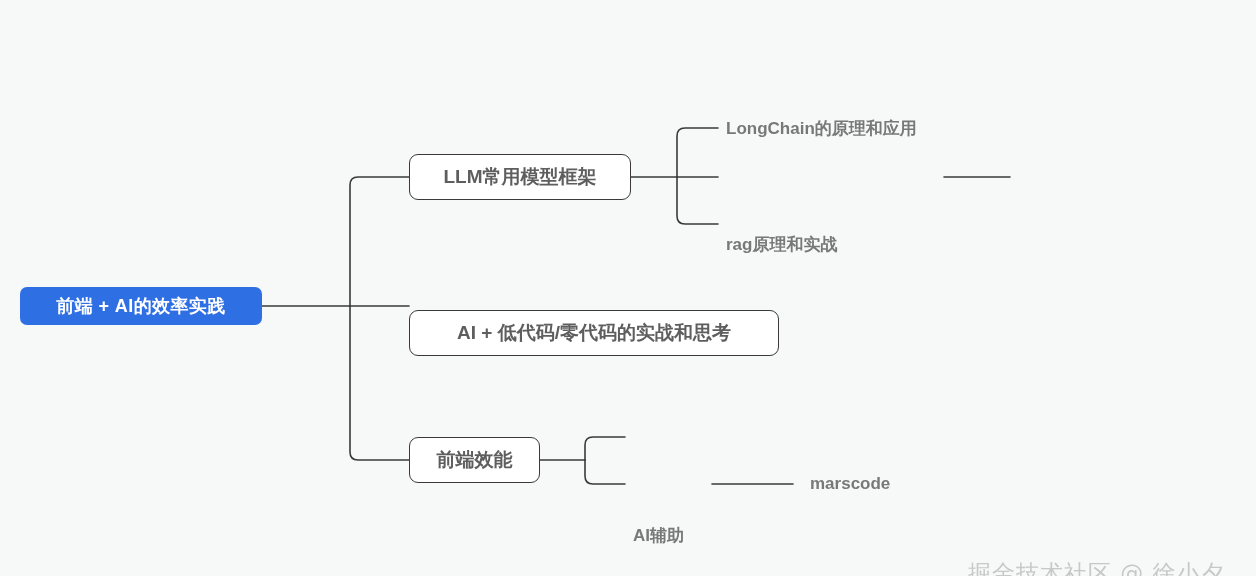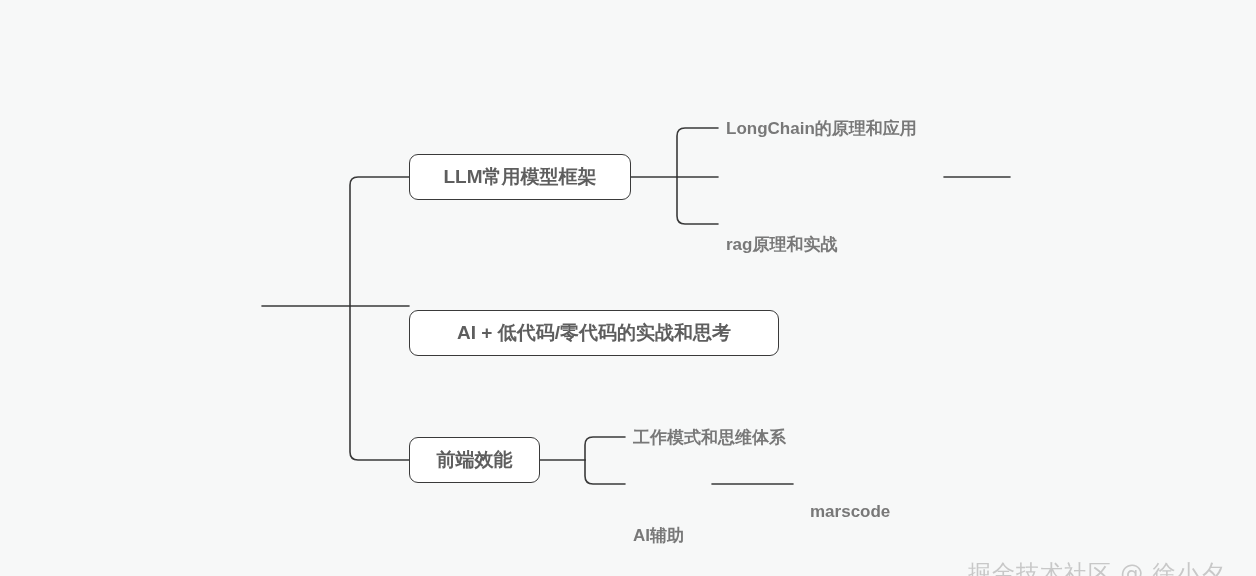--- a/index.html
+++ b/index.html
@@ -95,20 +95,23 @@
       <path d="M944,177 H1010"></path>
 
       <path d="M540,460 H585"></path>
       <path d="M585,460 V445 Q585,437 593,437 H625"></path>
       <path d="M585,460 V476 Q585,484 593,484 H625"></path>
 
       <path d="M712,484 H793"></path>
     </g>
   </svg>
 
+  <div class="node node-root" style="left:20px; top:287px; width:242px; height:38px;">
+    <span>前端 + AI的效率实践</span>
+  </div>
 
   <div class="node node-box" style="left:409px; top:154px; width:222px; height:46px;">
     <span>LLM常用模型框架</span>
   </div>
 
   <div class="node node-box" style="left:409px; top:310px; width:370px; height:46px;">
     <span>AI + 低代码/零代码的实战和思考</span>
   </div>
 
   <div class="node node-box" style="left:409px; top:437px; width:131px; height:46px;">
@@ -118,27 +121,24 @@
   <div class="node node-text" style="left:726px; top:116px; height:24px;">
     <span>LongChain的原理和应用</span>
   </div>
 
 
   <div class="node node-text" style="left:726px; top:212px; height:24px;margin-top:20px;">
     <span>rag原理和实战</span>
   </div>
 
 
-  <div class="node node-text" style="left:633px; top:425px; height:24px;">
-    <span>工作模式和思维体系</span>
-  </div>
 
   <div class="node node-text" style="left:633px; top:480px; height:24px;margin-top:43px;">
     <span>AI辅助</span>
   </div>
 
-  <div class="node node-text" style="left:810px; top:500px; height:24px;">
+  <div class="node node-text" style="left:810px; top:472px; height:24px;">
     <span>marscode</span>
   </div>
 
   <div class="watermark" style="left:968px; top:558px;text-decoration:underline;">掘金技术社区 @ 徐小夕</div>
 
 </div>
 
 </body></html>

